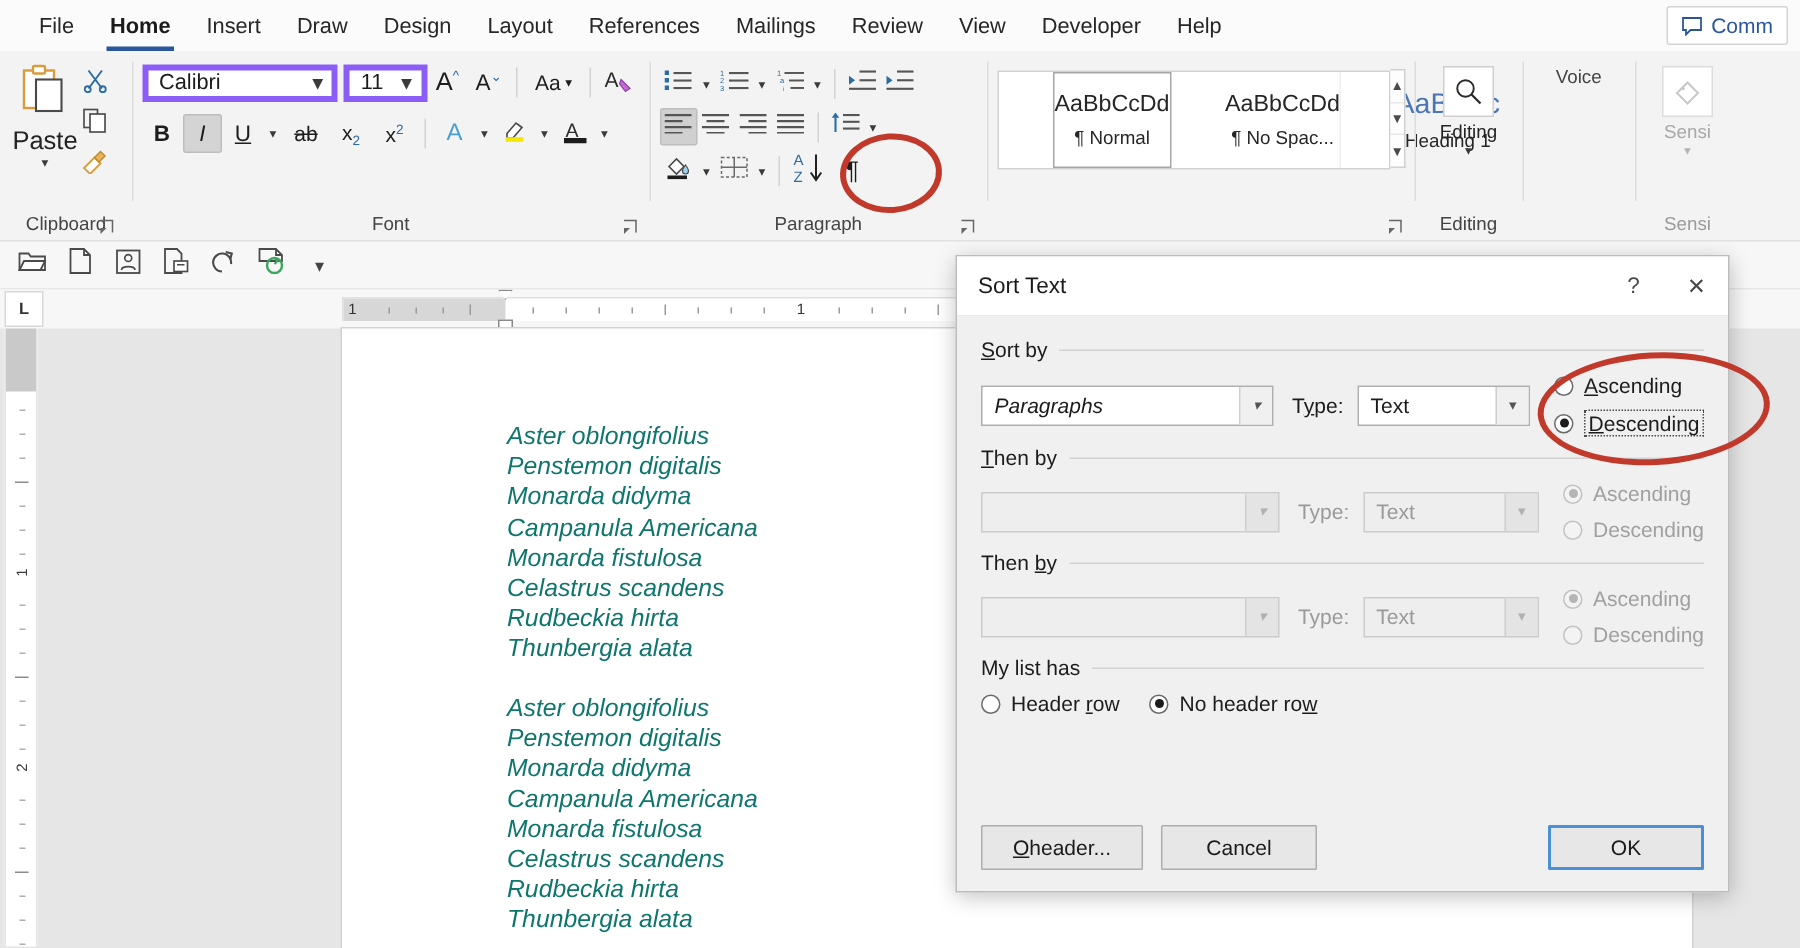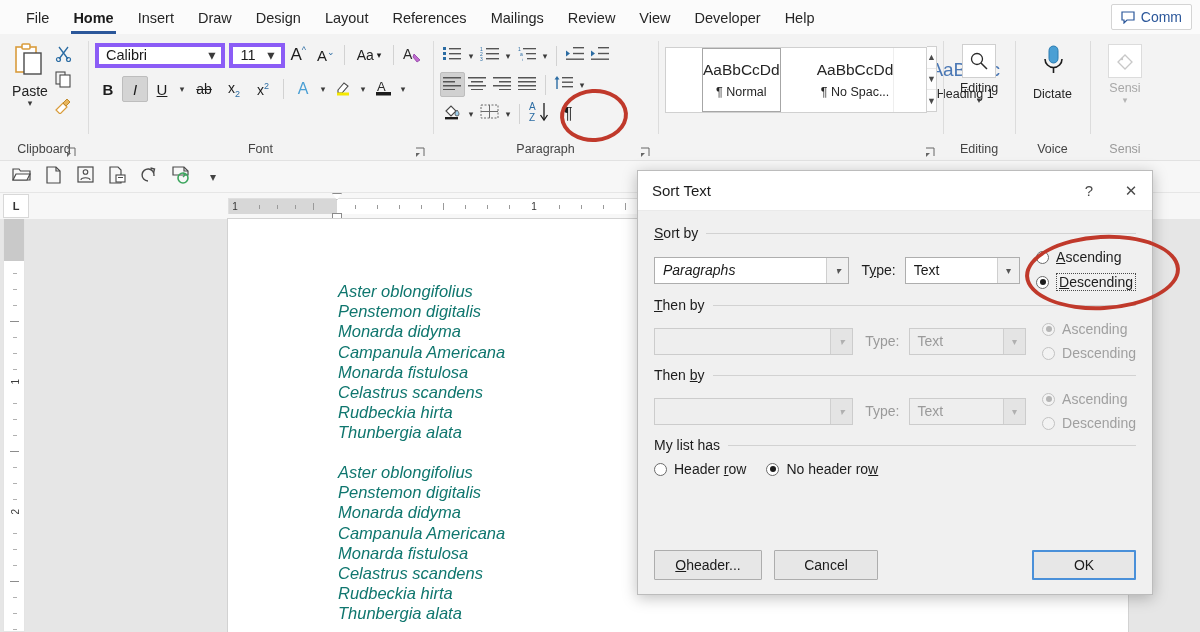--- a/index.html
+++ b/index.html
@@ -96,21 +96,21 @@
   }
   .chev { width: 12px; display:flex; align-items:center; justify-content:center; color:#3b3b3b; }
   .row { display: flex; align-items: center; }
 
   
   .clipboard { width: 88px; }
   .paste-big {
     width: 46px; display: flex; flex-direction: column;
     align-items: center; justify-content: flex-start; padding-top: 2px;
   }
-  .paste-label { font-size: 14px; color:#242424; margin-top:1px; }
+  .paste-label { font-size: 17px; color:#242424; margin-top:1px; }
   .clip-side { display:flex; flex-direction:column; gap:3px; padding-top:4px; align-items:center; }
 
   
   .font-grp { width: 345px; }
   .fontname, .fontsize {
     background: #fff; border: 4px solid #8b5cf6;
     height: 25px; display: flex; align-items: center;
     font-size: 14.5px; color: #1b1b1b; padding: 0 2px 0 7px;
     position: relative;
   }
@@ -673,32 +673,20 @@
             </svg>
         </span>
         <span class="bl">Editing</span>
         <span style="font-size:9px;color:#3b3b3b;">▾</span>
       </div>
     </div>
     <div class="grp-label">Editing</div>
   </div>
 
   <div class="grp" style="width:75px;">
-    <div class="grp-body" style="justify-content:center;">
-      <div class="big-btn">
-        <span>
-          <svg width="26" height="36" viewBox="0 0 26 36">
-            <rect x="9" y="2" width="9" height="17" rx="4.5" fill="#4a9fd4" stroke="#2a7bb0" stroke-width="1"></rect>
-            <path d="M5 15a8.5 8.5 0 0 0 17 0" fill="none" stroke="#1c1c1c" stroke-width="1.6"></path>
-            <path d="M13.5 23v6" stroke="#1c1c1c" stroke-width="1.6"></path>
-          </svg>
-        </span>
-        <span class="bl">Dictate</span>
-      </div>
-    </div>
     <div class="grp-label">Voice</div>
   </div>
 
   <div class="grp" style="width:70px;">
     <div class="grp-body" style="justify-content:center;">
       <div class="big-btn dim">
         <span class="editing-box" style="border-color:#dcdcdc;">
           <svg width="20" height="20" viewBox="0 0 20 20">
               <path d="M3 11l7-7 7 7-7 7z" fill="none" stroke="#c8c8c8" stroke-width="1.3"></path>
               <circle cx="7" cy="8" r="1.2" fill="#c8c8c8"></circle>

